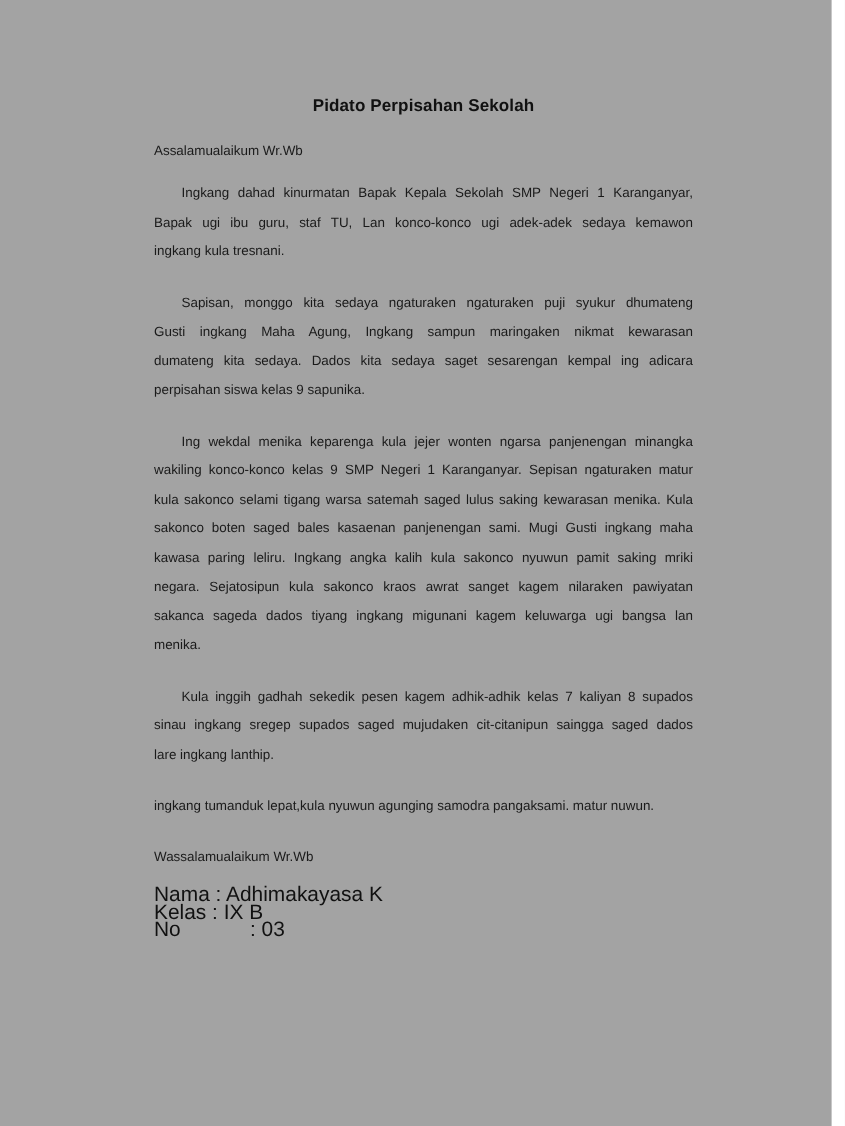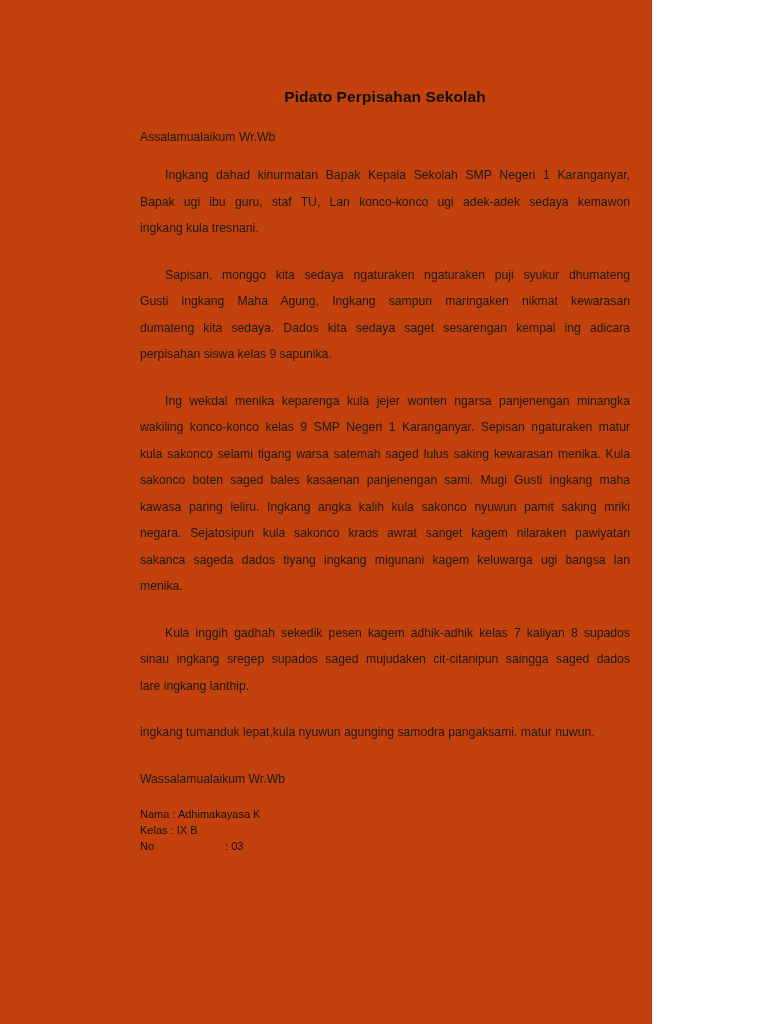--- a/index.html
+++ b/index.html
@@ -1,17 +1,17 @@
 <!DOCTYPE html>
 <html><head>
 <meta charset="utf-8">
 <style>
   html, body { margin: 0; padding: 0; background: #ffffff; }
   body { width: 768px; height: 1024px; position: relative; overflow: hidden; }
-  .page { position: absolute; left: 0; top: 0; width: 652px; height: 1024px; background: #c2410c; }
+  .page { position: absolute; left: 0; top: 0; width: 756px; height: 1024px; background: #a3a3a3; }
   .content {
     position: absolute; left: 140px; top: 88px; width: 490px;
     font-family: "Liberation Sans", "DejaVu Sans", sans-serif;
     color: #1a1a1a; font-size: 12.2px;
   }
   .title {
     text-align: center; font-weight: bold; font-size: 15.5px;
     margin: 0 0 18px 0; color: #111; letter-spacing: 0.1px;
   }
   .greeting { margin: 0 0 12px 0; line-height: 26px; }
@@ -19,21 +19,21 @@
     margin: 0 0 20px 0; line-height: 26.5px; text-align: justify;
     text-indent: 25px;
   }
   .para .line { display: block; text-align: justify; text-align-last: justify; }
   .para .line.last { text-align-last: left; }
   .para .line.first { text-indent: 25px; }
   .para.lines { text-indent: 0; }
   .closing { margin: 4px 0 14px 0; line-height: 26px; }
   .identity {
     font-family: "Liberation Sans", "DejaVu Sans", sans-serif;
-    font-size: 11px; line-height: 16px; color: #111;
+    font-size: 19px; line-height: 16px; color: #111;
   }
   .identity .row { display: flex; }
   .identity .k { display: inline-block; }
   .identity .no-k { width: 82px; }
 </style>
 </head>
 <body>
 
 <div class="page">
   <div class="content">

